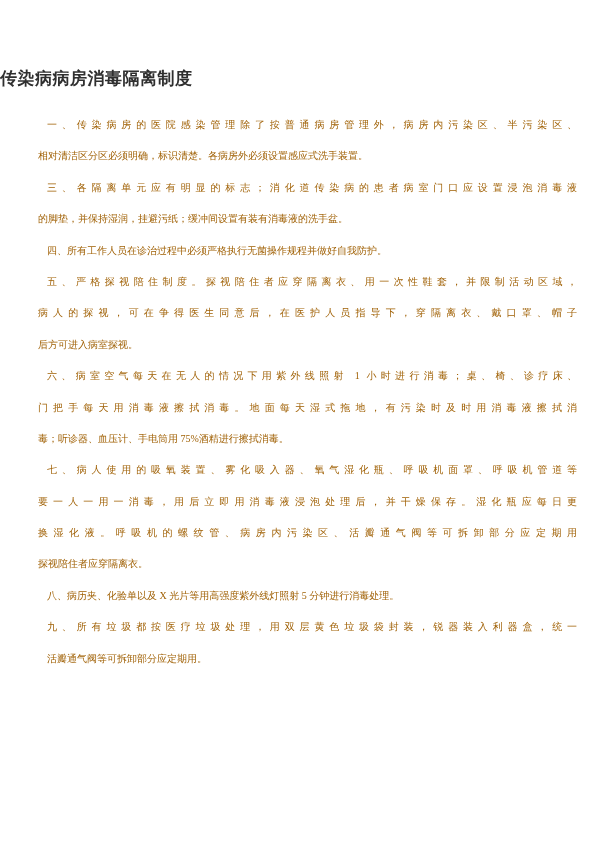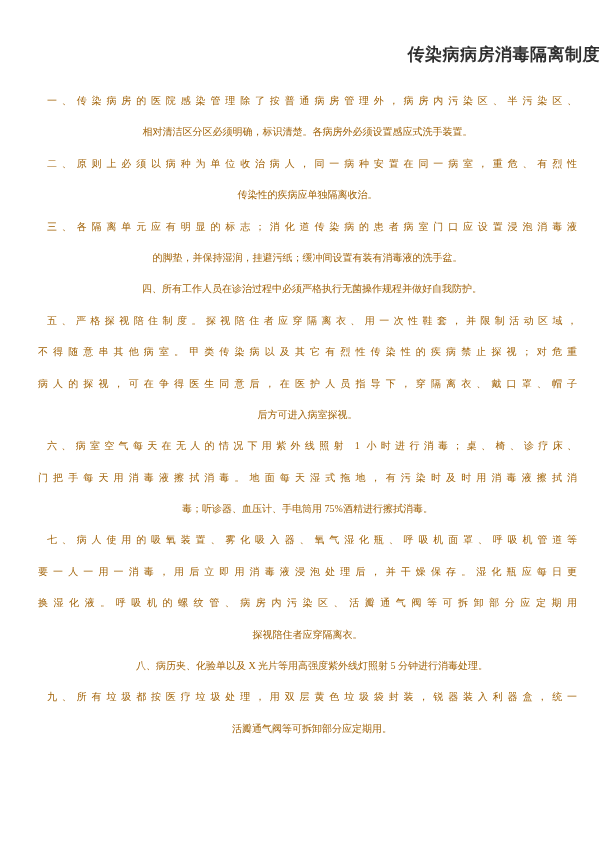--- a/index.html
+++ b/index.html
@@ -7,42 +7,42 @@
   .page {
     position: relative;
     width: 600px;
     height: 850px;
     margin: 0 auto;
     background: #ffffff;
     overflow: hidden;
     font-family: "Liberation Serif", "DejaVu Serif", serif;
   }
   .doc-title {
-    margin-top: 42px;
-    text-align: right;
+    margin-top: 66px;
+    text-align: left;
     font-size: 17px;
     line-height: 26px;
     font-weight: bold;
     color: #2f2f2f;
     letter-spacing: 0.5px;
   }
   .content {
     margin-top: 17px;
     padding-left: 38px;
     padding-right: 23px;
     font-size: 10px;
     color: #a16207;
   }
   .para { margin: 0; }
   .line {
     display: block;
     line-height: 31.4px;
     height: 31.4px;
     white-space: nowrap;
-    text-align: center;
+    text-align: left;
   }
   .line.full {
     white-space: normal;
     text-align: justify;
     text-align-last: justify;
     text-justify: inter-ideograph;
   }
   .line.indent { text-indent: 9px; }
 </style>
 </head>
@@ -52,37 +52,32 @@
 
   <h1 class="doc-title">传染病病房消毒隔离制度</h1>
 
   <div class="content">
 
     <p class="para">
       <span class="line full indent">一、传染病房的医院感染管理除了按普通病房管理外，病房内污染区、半污染区、</span>
       <span class="line">相对清洁区分区必须明确，标识清楚。各病房外必须设置感应式洗手装置。</span>
     </p>
 
-    <p class="para">
-      <span class="line full indent">二、原则上必须以病种为单位收治病人，同一病种安置在同一病室，重危、有烈性</span>
-      <span class="line">传染性的疾病应单独隔离收治。</span>
-    </p>
 
     <p class="para">
       <span class="line full indent">三、各隔离单元应有明显的标志；消化道传染病的患者病室门口应设置浸泡消毒液</span>
       <span class="line">的脚垫，并保持湿润，挂避污纸；缓冲间设置有装有消毒液的洗手盆。</span>
     </p>
 
     <p class="para">
       <span class="line indent">四、所有工作人员在诊治过程中必须严格执行无菌操作规程并做好自我防护。</span>
     </p>
 
     <p class="para">
       <span class="line full indent">五、严格探视陪住制度。探视陪住者应穿隔离衣、用一次性鞋套，并限制活动区域，</span>
-      <span class="line full">不得随意串其他病室。甲类传染病以及其它有烈性传染性的疾病禁止探视；对危重</span>
       <span class="line full">病人的探视，可在争得医生同意后，在医护人员指导下，穿隔离衣、戴口罩、帽子</span>
       <span class="line">后方可进入病室探视。</span>
     </p>
 
     <p class="para">
       <span class="line full indent">六、病室空气每天在无人的情况下用紫外线照射 1 小时进行消毒；桌、椅、诊疗床、</span>
       <span class="line full">门把手每天用消毒液擦拭消毒。地面每天湿式拖地，有污染时及时用消毒液擦拭消</span>
       <span class="line">毒；听诊器、血压计、手电筒用 75%酒精进行擦拭消毒。</span>
     </p>
 

